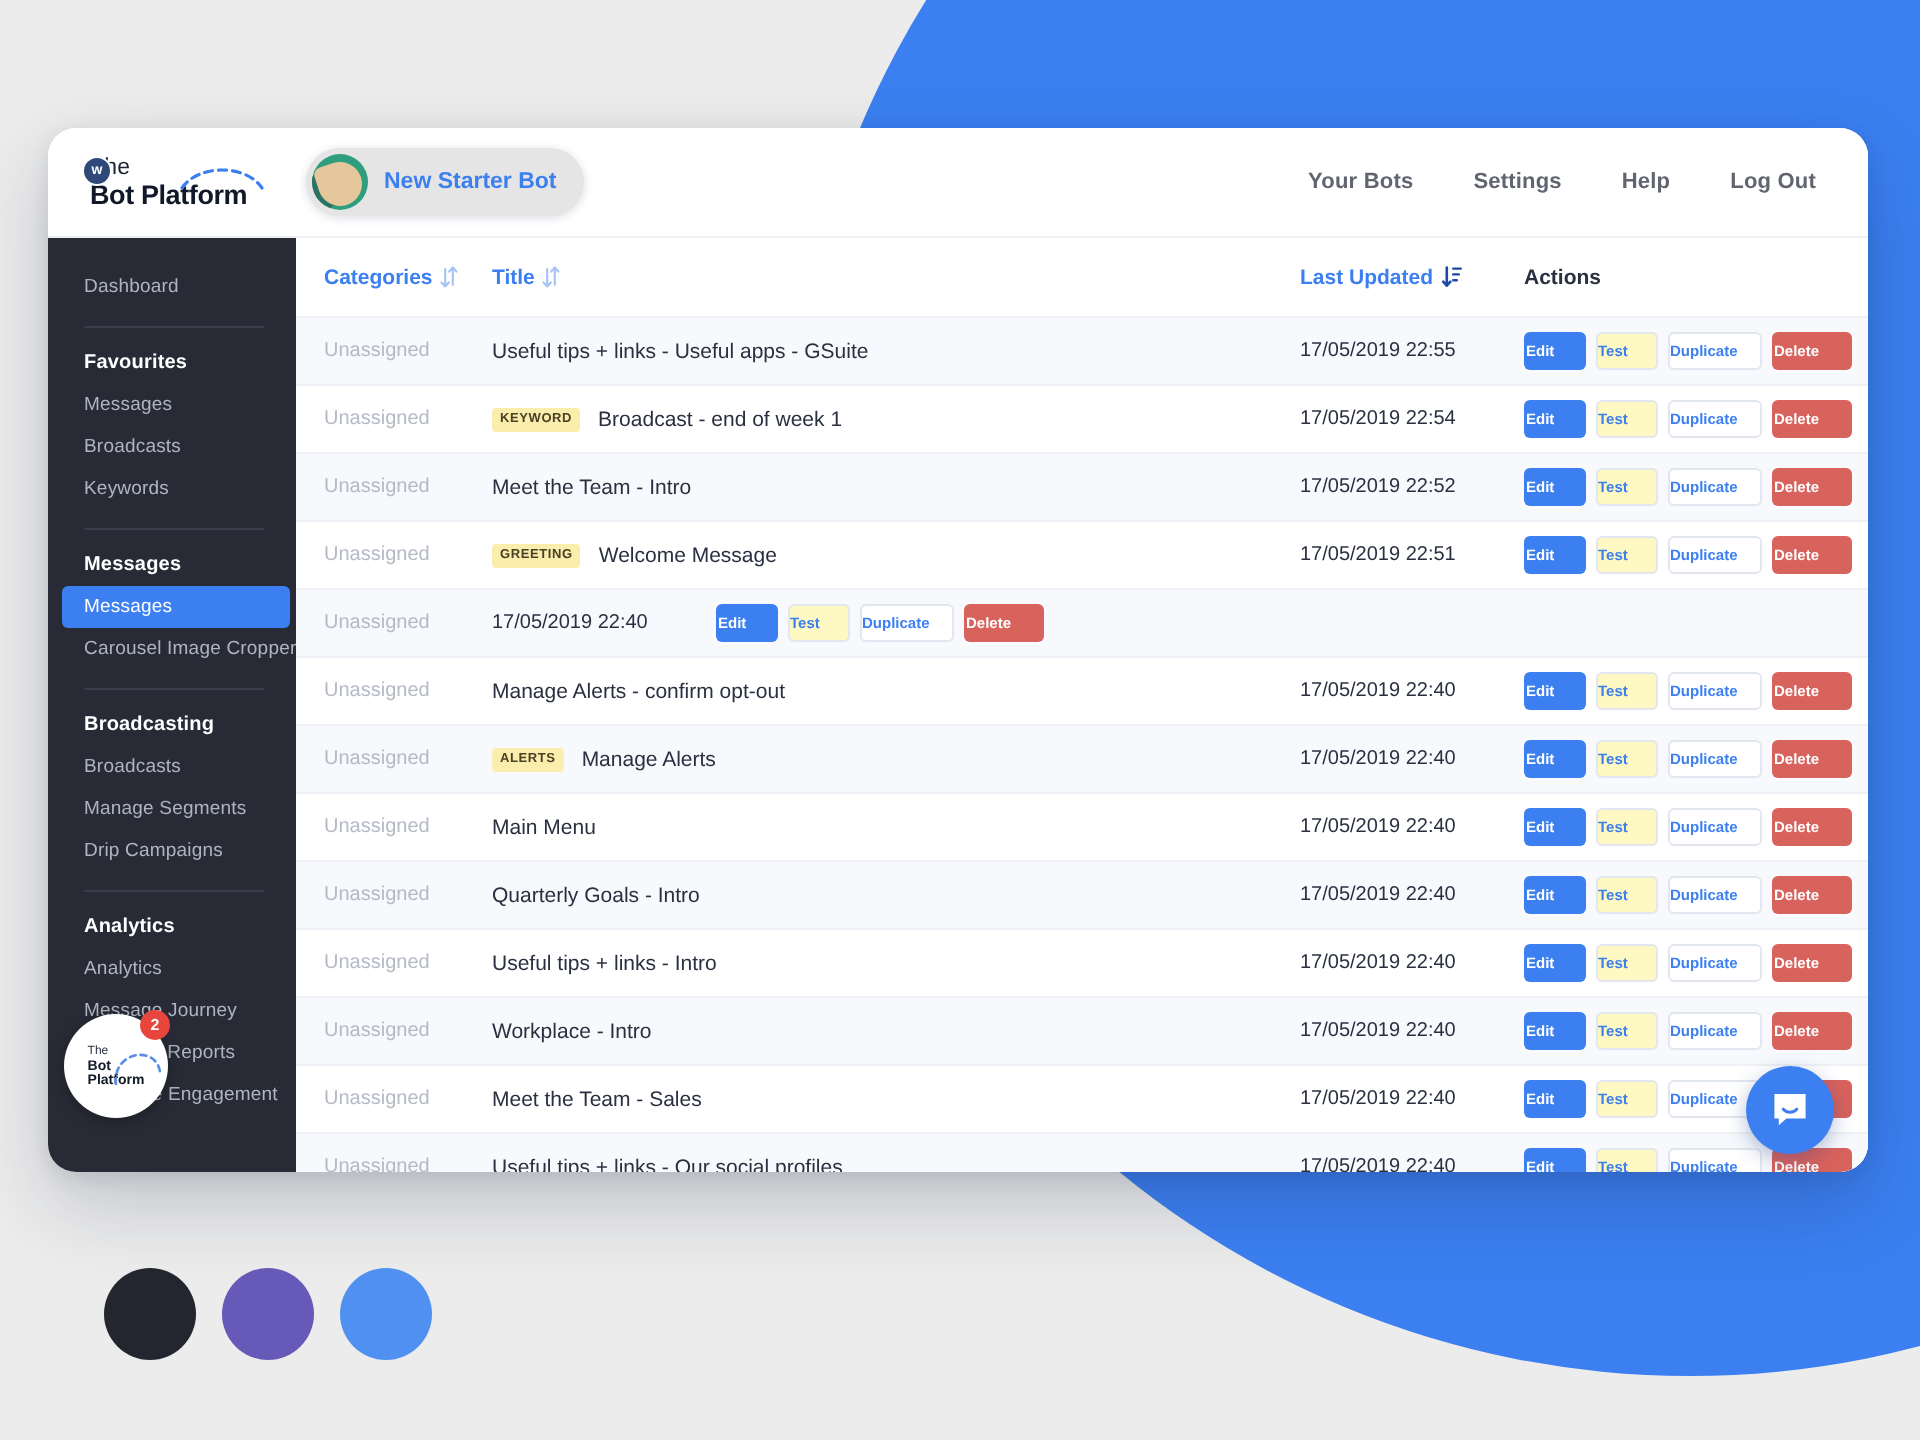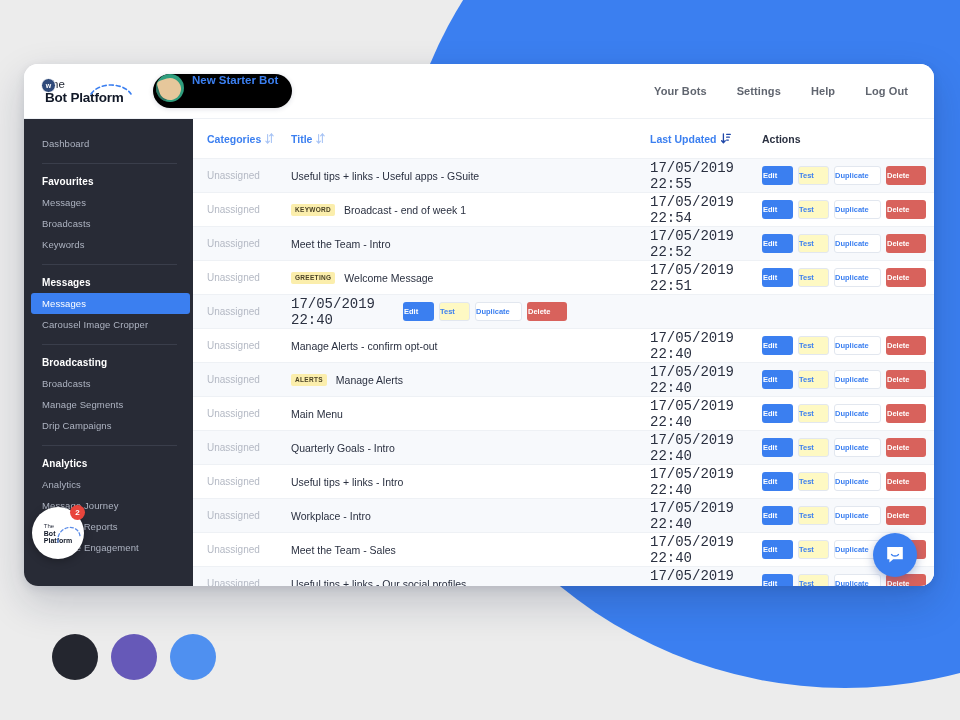--- a/index.html
+++ b/index.html
@@ -74,26 +74,26 @@
   }
   #brand .bp {
     font-size: 13.5px; color: #111827; font-weight: bold;
     line-height: 15px; letter-spacing: -.2px; white-space: nowrap;
   }
   #brand-arc {
     position: absolute; right: -4px; top: 2px;
   }
 
   #bot-pill {
-    display: flex; 
+    display: flex; align-items: center;
     margin-left: 24px;
     height: 34px;
     padding: 0 14px 0 3px;
     border-radius: 17px;
-    background: #000000;
+    background: #e5e5e5;
     box-shadow: 0 1px 5px rgba(30,45,80,.16);
   }
   #bot-avatar {
     width: 28px; height: 28px; border-radius: 50%;
     position: relative; overflow: hidden; flex: none;
     background: #2f9e7e;
   }
   #bot-avatar .tan {
     position: absolute; left: 3px; top: 4px;
     width: 22px; height: 22px;
@@ -132,21 +132,21 @@
     text-decoration: none;
     font-weight: bold;
     letter-spacing: .1px;
   }
 
   
   #body-split { display: flex; height: 467px; }
 
   
   #sidebar {
-    width: 169px;
+    width: 124px;
     background: #282b36;
     padding-top: 14px;
     flex: none;
     position: relative;
     overflow: hidden;
   }
   .nav-link {
     display: block;
     color: #aeb4c2;
     font-size: 9.5px;
@@ -247,21 +247,21 @@
     background: #fbeeac;
     color: #4a4226;
     font-size: 6.5px; font-weight: bold;
     letter-spacing: .3px;
     padding: 2.5px 4px;
     border-radius: 2px;
     margin-right: 9px;
     flex: none;
   }
   .cell-date {
-    width: 112px; font-size: 14px; color: #2a3040; font-family: Liberation Mono, monospace;
+    width: 112px; font-size: 10px; color: #2a3040;
   }
   .cell-act {
     width: 172px;
     display: flex; gap: 5px; align-items: center;
   }
   .btn {
     font-size: 7.5px;
     font-weight: bold;
     border-radius: 3px;
     padding: 4px 0;

